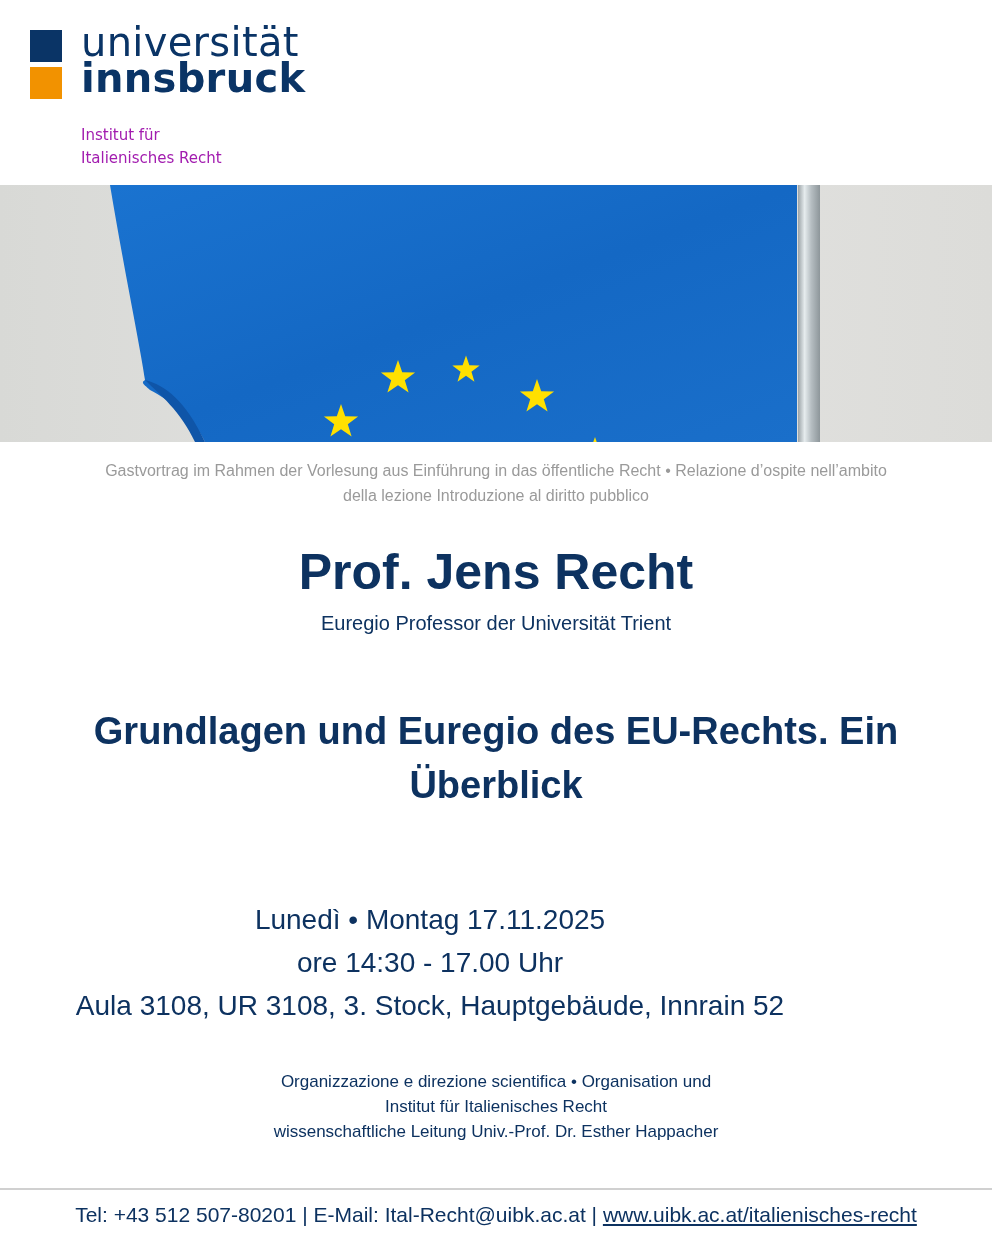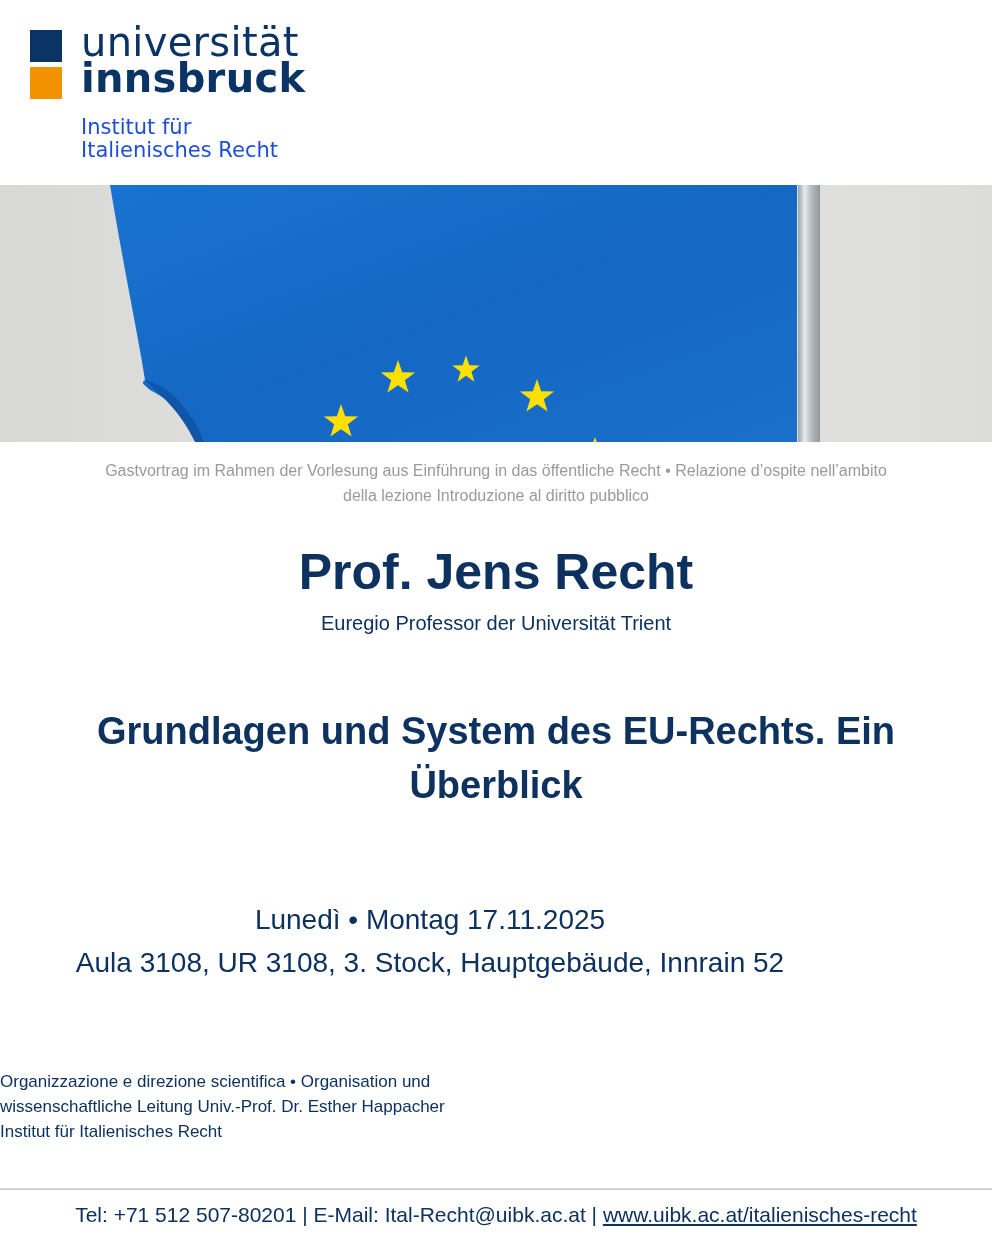--- a/index.html
+++ b/index.html
@@ -6,38 +6,38 @@
     body { width: 992px; height: 1240px; position: relative; overflow: hidden;
            font-family: "Liberation Sans", "DejaVu Sans", sans-serif; color: #0d3260; }
     .logo { position: absolute; left: 30px; top: 30px; }
     .logo .sq { position: absolute; left: 0; width: 32px; height: 32px; }
     .logo .sq.blue { top: 0; background: #0a3466; }
     .logo .sq.orange { top: 37px; background: #f29200; }
     .logo .word { position: absolute; left: 51px; font-family: "DejaVu Sans", sans-serif;
                   font-size: 40px; line-height: 36px; color: #0a3466; letter-spacing: 0.3px; white-space: nowrap; }
     .logo .word.w1 { top: -6px; }
     .logo .word.w2 { top: 30px; font-weight: bold; }
-    .inst { position: absolute; left: 81px; top: 116px; font-family: "DejaVu Sans", sans-serif;
-            font-size: 21px; line-height: 23px; color: #1d4ed8; }
+    .inst { position: absolute; left: 81px; top: 124px; font-family: "DejaVu Sans", sans-serif;
+            font-size: 15px; line-height: 23px; color: #a21caf; }
     .hero { position: absolute; left: 0; top: 185px; width: 992px; height: 257px;
             background: linear-gradient(90deg, #d8d9d6 0%, #e4e4e2 50%, #dcdcd9 100%); overflow: hidden; }
     .pole { position: absolute; left: 798px; top: 0; width: 22px; height: 257px;
             background: linear-gradient(90deg, #9aa2a6, #e6ecee 30%, #b6bec2 60%, #8d969a); }
     .flag { position: absolute; left: 0; top: 0; }
     .subtitle { position: absolute; left: 0; top: 458px; width: 992px; text-align: center;
                 font-size: 16px; line-height: 25px; color: #9a9a9a; }
     .name { position: absolute; left: 0; top: 540px; width: 992px; text-align: center;
             font-size: 50px; font-weight: bold; color: #0d3260; line-height: 64px; }
     .role { position: absolute; left: 0; top: 605px; width: 992px; text-align: center;
             font-size: 20px; color: #0d3260; line-height: 36px; }
     .title { position: absolute; left: 40px; top: 704px; width: 912px; text-align: center;
              font-size: 38px; font-weight: bold; color: #0d3260; line-height: 54px; }
     .when { position: absolute; left: 0; top: 898px; width: 860px; text-align: center;
             font-size: 28px; color: #0d3260; line-height: 43px; }
-    .org { position: absolute; left: 0; top: 1069px; width: 992px; text-align: left;
+    .org { position: absolute; left: 0; top: 1069px; width: 992px; text-align: center;
            font-size: 17px; color: #0d3260; line-height: 25px; }
     .divider { position: absolute; left: 0; top: 1188px; width: 992px; height: 2px; background: #d0d0d0; }
     .footer { position: absolute; left: 0; top: 1200px; width: 992px; text-align: center;
               font-size: 21px; color: #0d3260; line-height: 30px; white-space: nowrap; }
     .footer a { color: #0d3260; text-decoration: underline; text-align: center; }
   </style>
 </head>
 <body>
 
 <div class="logo">
@@ -82,32 +82,33 @@
 
 <div class="subtitle">
   <div>Gastvortrag im Rahmen  der Vorlesung aus Einführung in das öffentliche Recht • Relazione d’ospite nell’ambito</div>
   <div>della lezione Introduzione al diritto pubblico</div>
 </div>
 
 <div class="name">Prof. Jens Recht</div>
 <div class="role">Euregio Professor der Universität Trient</div>
 
 <div class="title">
-  <div>Grundlagen und System des EU-Rechts. Ein</div>
+  <div>Grundlagen und Euregio des EU-Rechts. Ein</div>
   <div>Überblick</div>
 </div>
 
 <div class="when">
   <div>Lunedì •  Montag 17.11.2025</div>
+  <div>ore 14:30 - 17.00 Uhr</div>
   <div>Aula 3108, UR 3108, 3. Stock, Hauptgebäude, Innrain 52</div>
 </div>
 
 <div class="org">
   <div>Organizzazione e direzione scientifica •  Organisation und</div>
+  <div>Institut für Italienisches Recht</div>
   <div>wissenschaftliche Leitung Univ.-Prof. Dr. Esther Happacher</div>
-  <div>Institut für Italienisches Recht</div>
 </div>
 
 <div class="divider"></div>
 
 <div class="footer">
-  <span>Tel: +71 512 507-80201 | E-Mail: Ital-Recht@uibk.ac.at | </span><a>www.uibk.ac.at/italienisches-recht</a>
+  <span>Tel: +43 512 507-80201 | E-Mail: Ital-Recht@uibk.ac.at | </span><a>www.uibk.ac.at/italienisches-recht</a>
 </div>
 
 </body></html>

